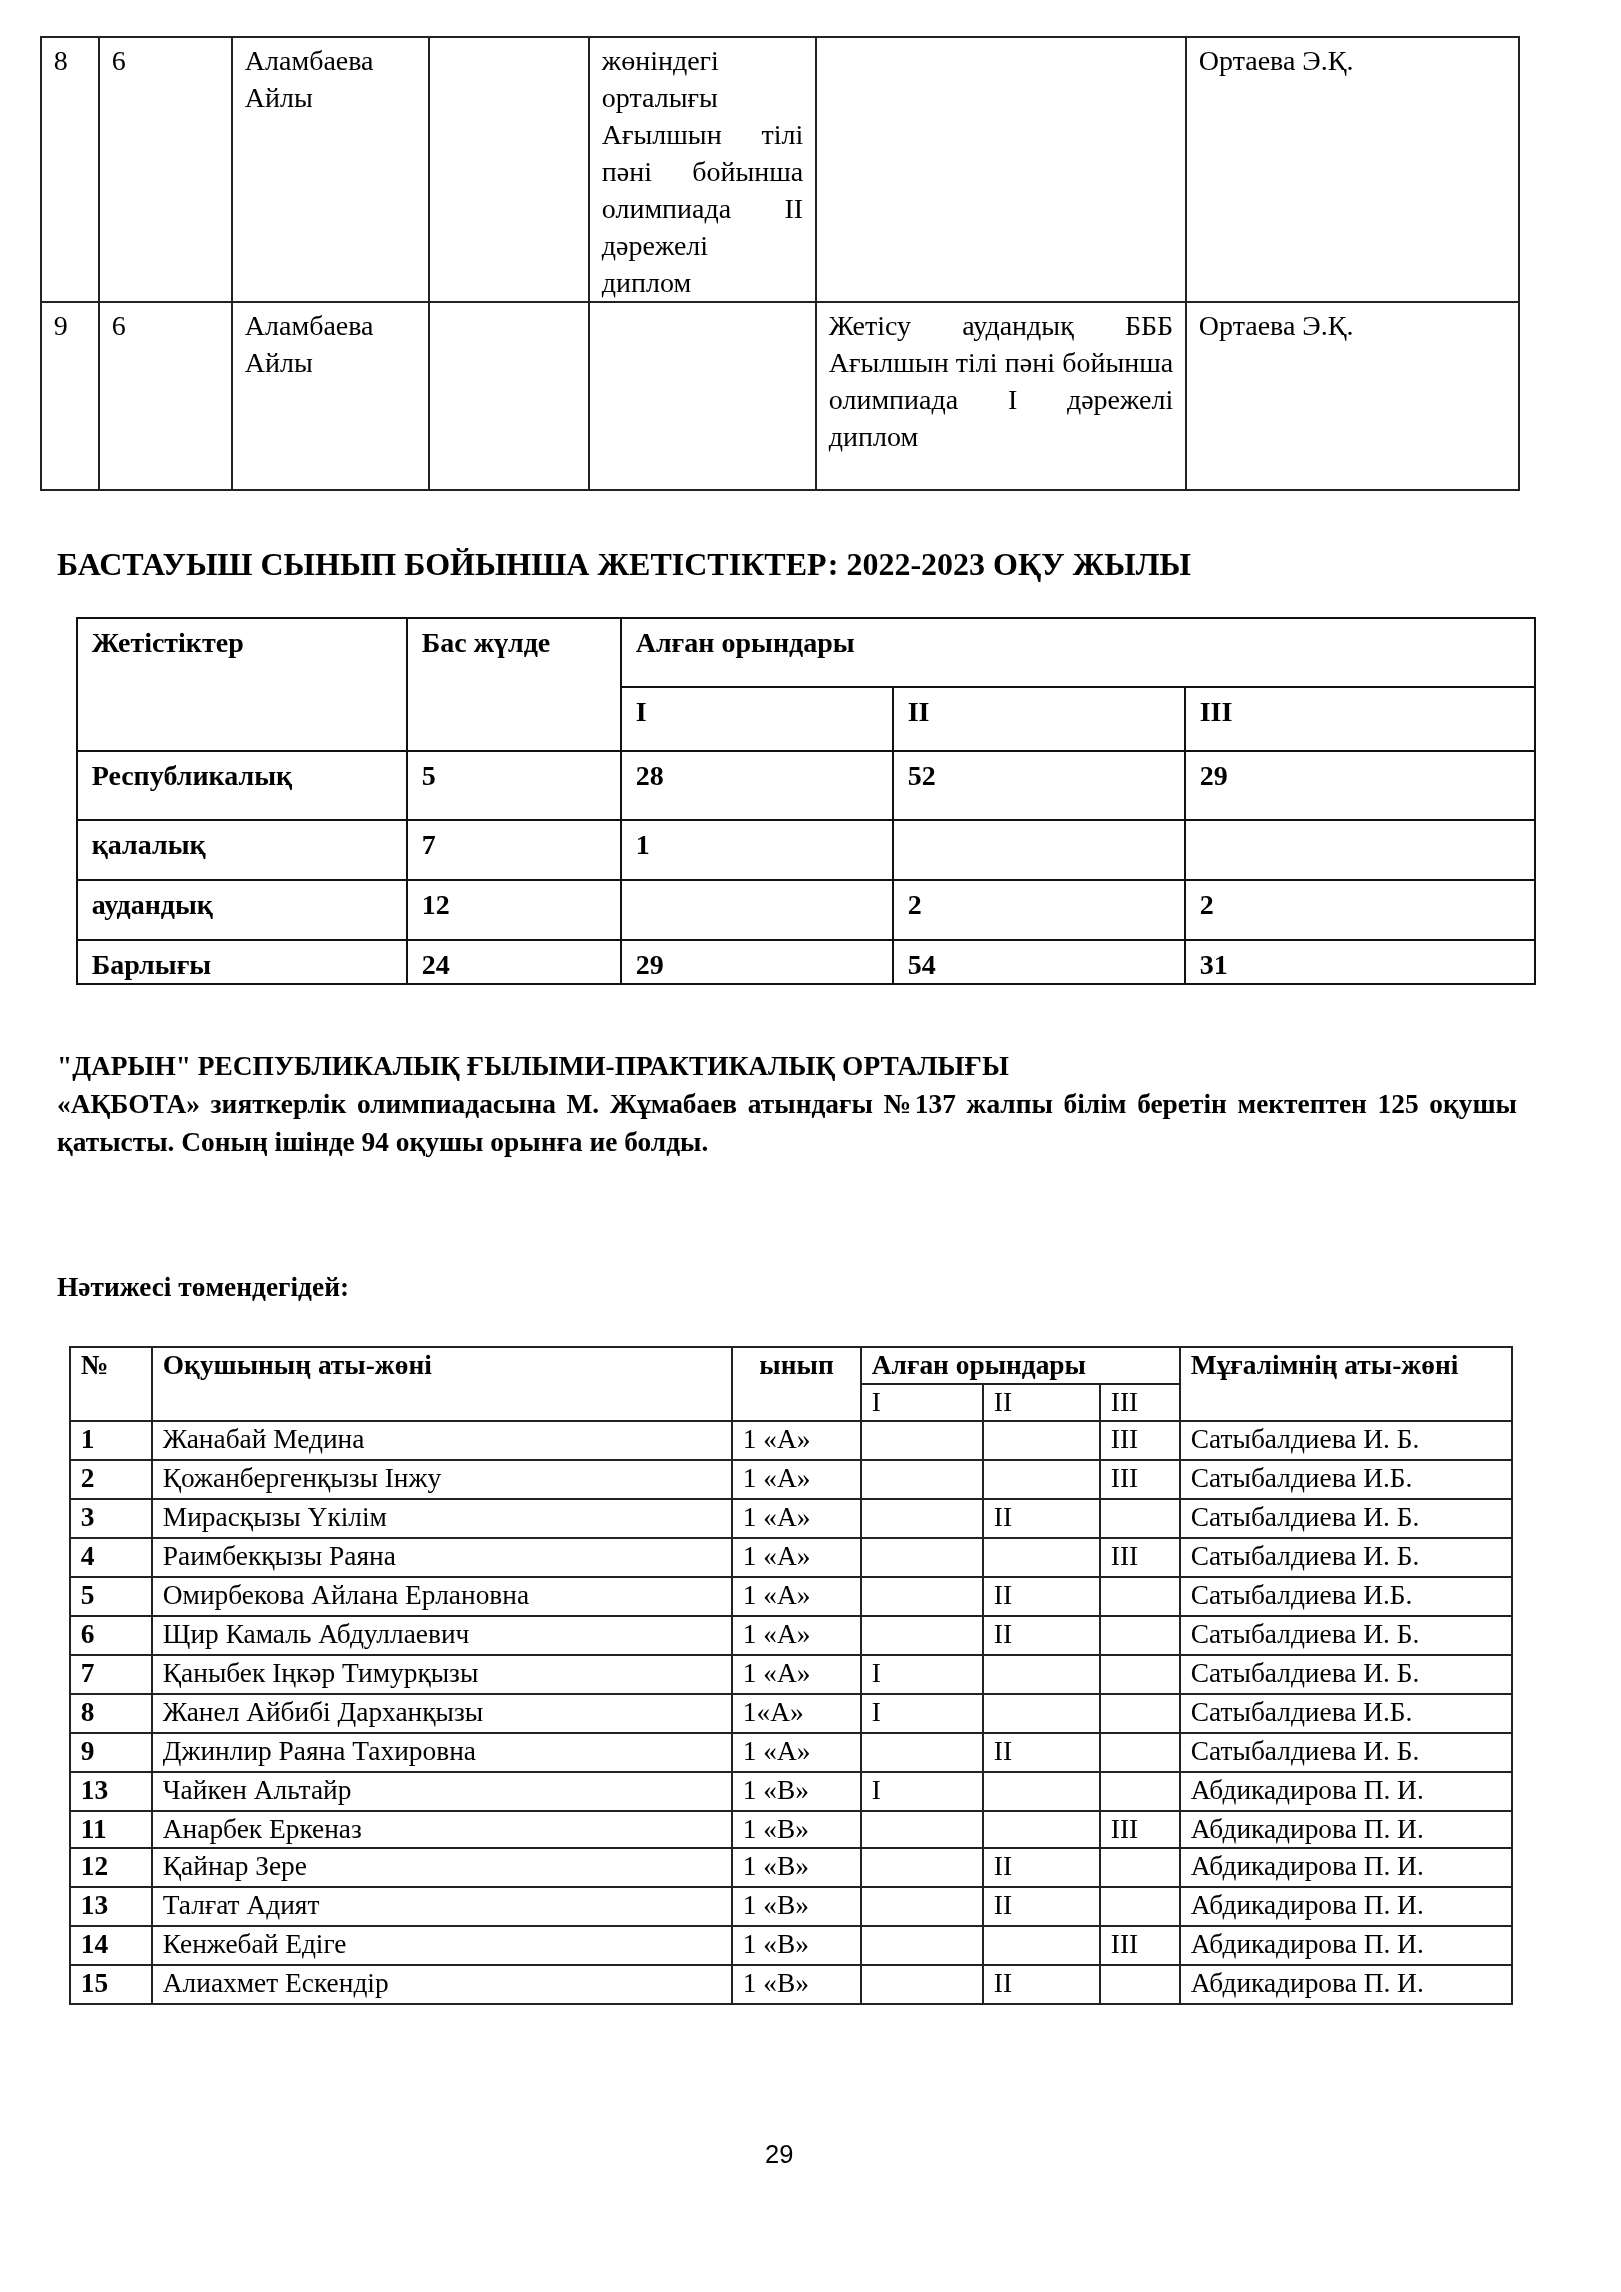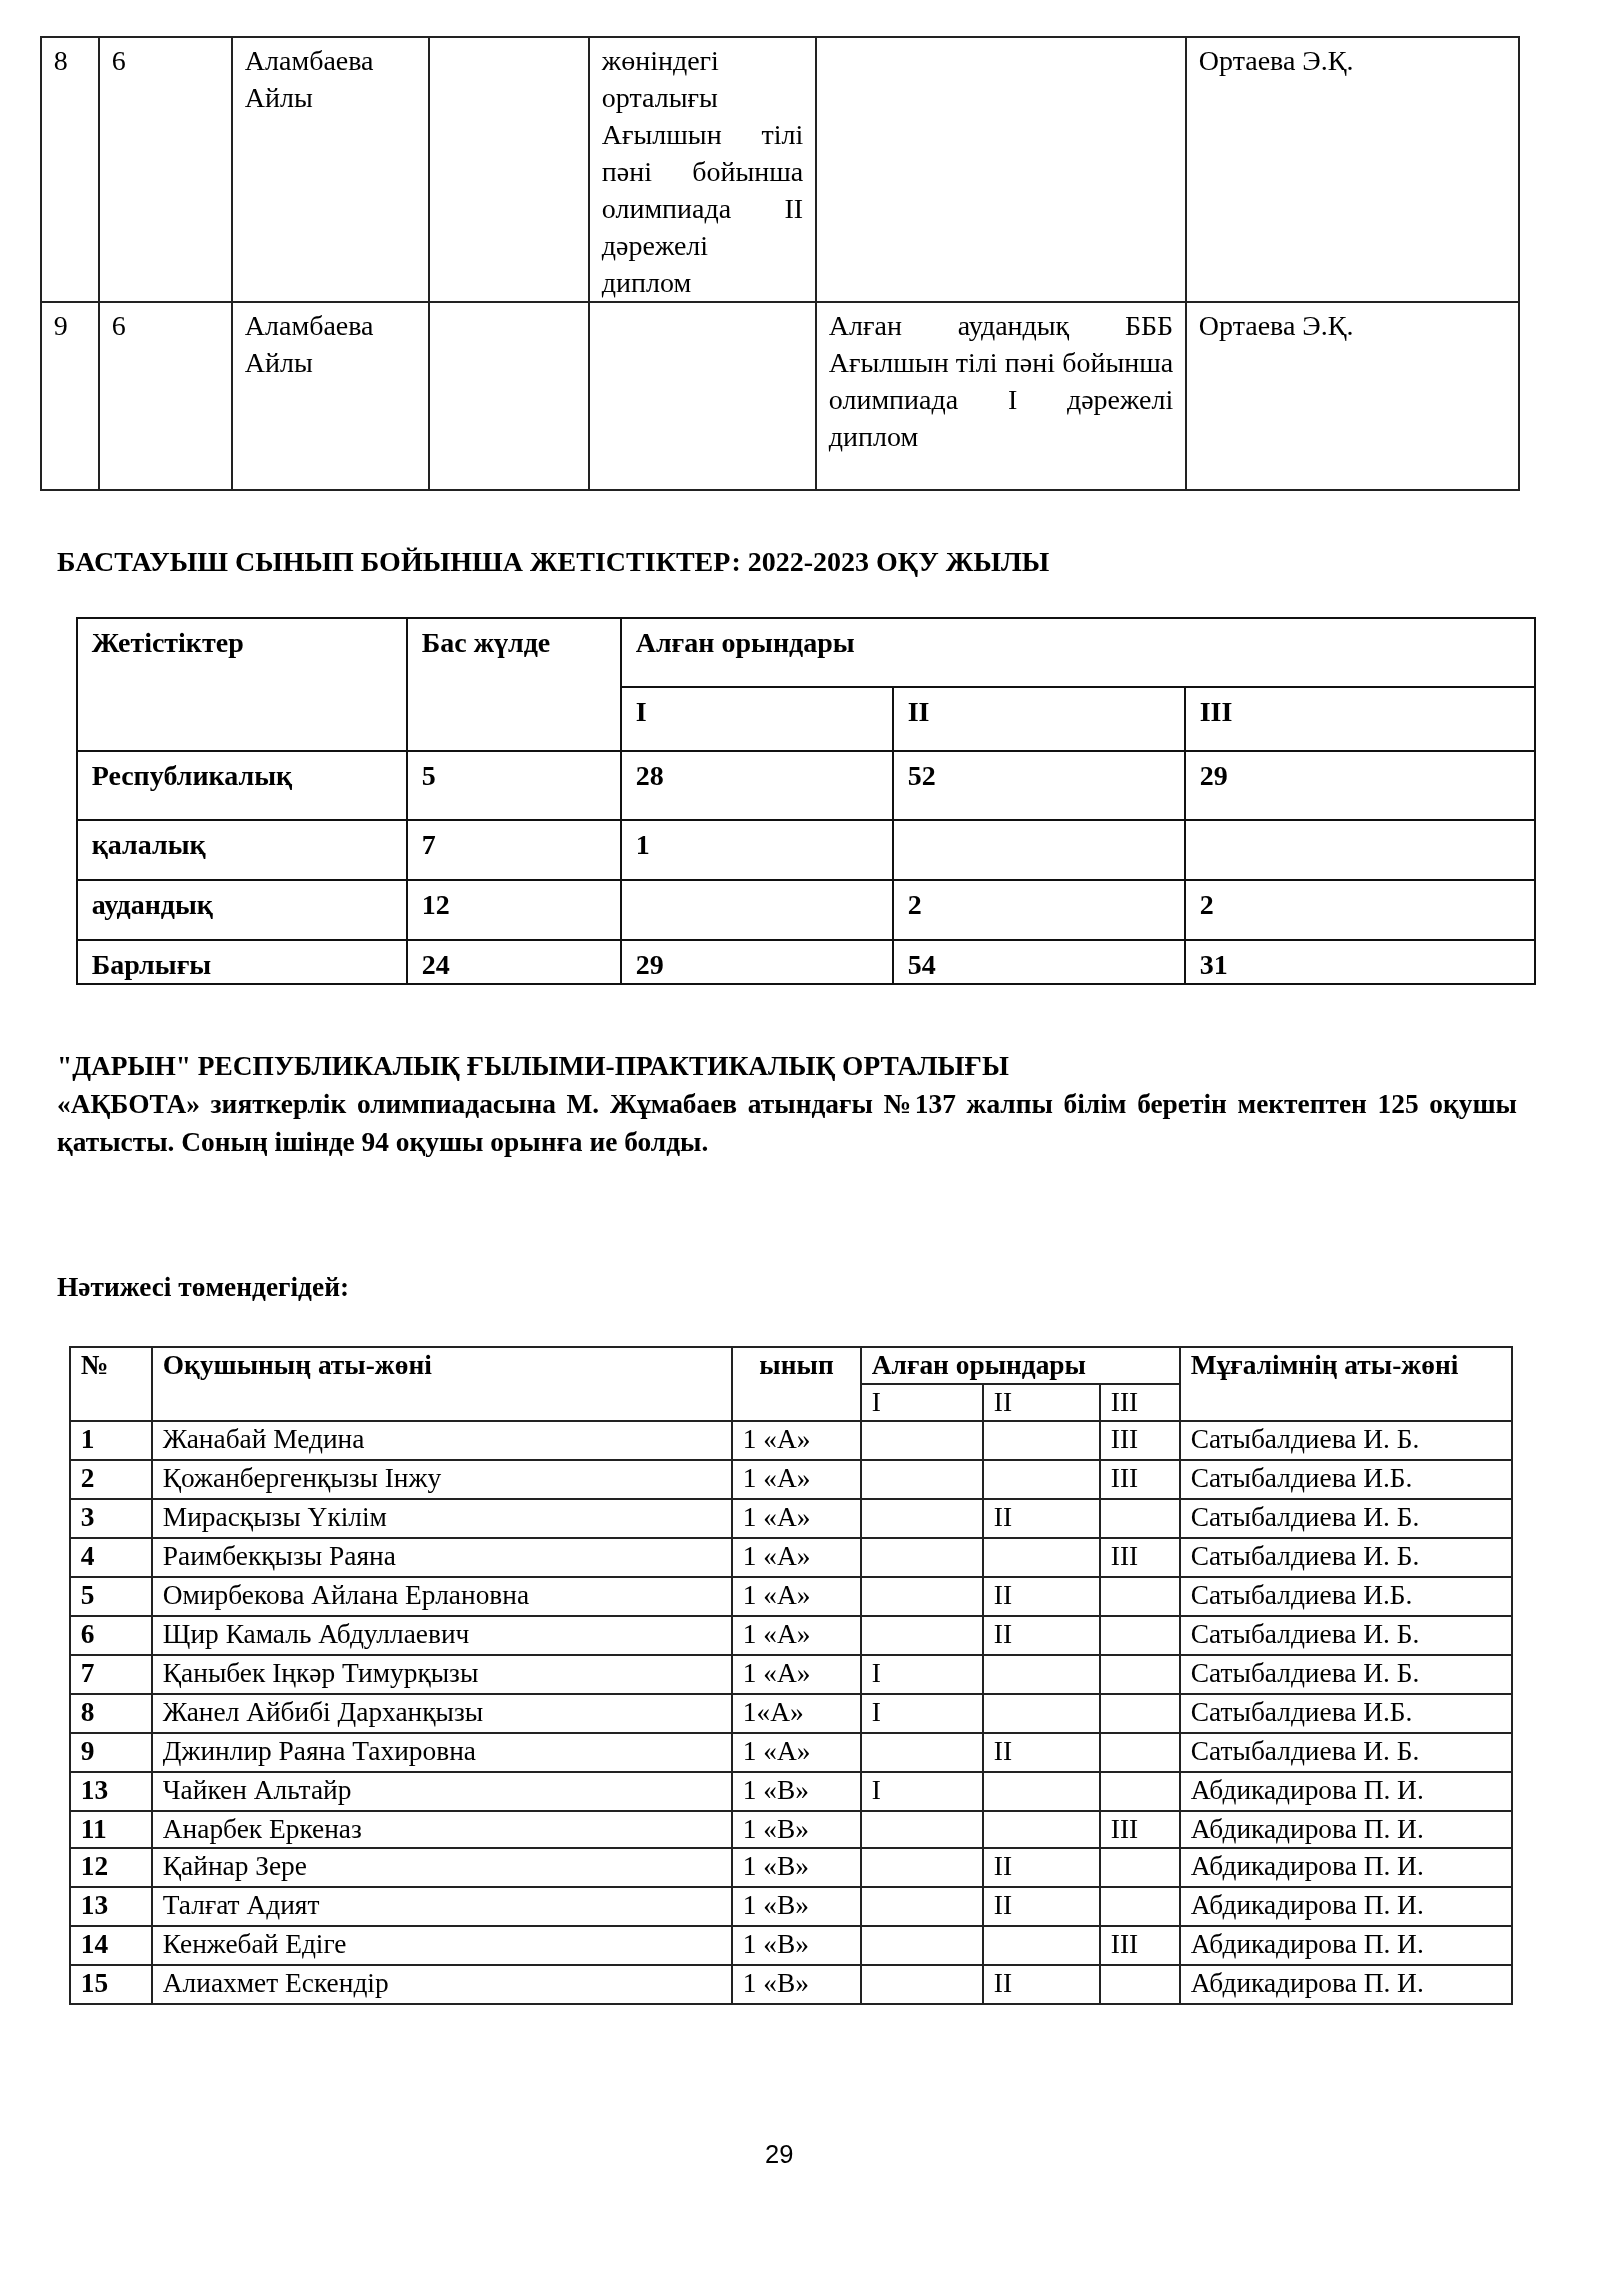--- a/index.html
+++ b/index.html
@@ -10,21 +10,21 @@
   .abs { position: absolute; }
   table { border-collapse: collapse; table-layout: fixed; }
   td, th { border: 2px solid #222; vertical-align: top; padding: 0; font-weight: normal; text-align: left; }
 
   
   #top-table { left: 40px; top: 36px; width: 1479px; font-size: 28px; line-height: 37px; }
   #top-table td { padding: 3.9px 11.8px 0 11.8px; }
   #top-table .just { text-align: justify; }
 
   
-  .heading { font-weight: bold; font-size: 28px; }
+  .heading { font-weight: bold; font-size: 32px; }
   #sec1-title { left: 57px; top: 546px; }
 
   
   #summary-table { left: 76px; top: 617px; width: 1458px; font-size: 28px; font-weight: bold; }
   #summary-table td { border: 2.9px solid #111; padding: 7.8px 13.7px 0 13.7px; font-weight: bold; }
 
   
   #darin { left: 57px; top: 1047px; width: 1460px; font-size: 27.4px; font-weight: bold; line-height: 38px; }
   #darin p { margin: 0; text-align: justify; }
   #results-label { left: 57px; top: 1272px; font-size: 27.4px; font-weight: bold; }
@@ -59,21 +59,21 @@
         <td class="just">жөніндегі орталығы Ағылшын тілі пәні бойынша олимпиада II дәрежелі диплом</td>
         <td class="just"></td>
         <td>Ортаева Э.Қ.</td>
       </tr>
       <tr style="height: 188px;">
         <td>9</td>
         <td>6</td>
         <td>Аламбаева Айлы</td>
         <td></td>
         <td class="just"></td>
-        <td class="just">Алған аудандық БББ Ағылшын тілі пәні бойынша олимпиада I дәрежелі диплом</td>
+        <td class="just">Жетісу аудандық БББ Ағылшын тілі пәні бойынша олимпиада I дәрежелі диплом</td>
         <td>Ортаева Э.Қ.</td>
       </tr>
     </tbody>
 </table>
 
 <div id="sec1-title" class="abs heading">БАСТАУЫШ СЫНЫП БОЙЫНША ЖЕТІСТІКТЕР: 2022-2023 ОҚУ ЖЫЛЫ</div>
 
 <table id="summary-table" class="abs">
   <colgroup>
     <col style="width:330px">

